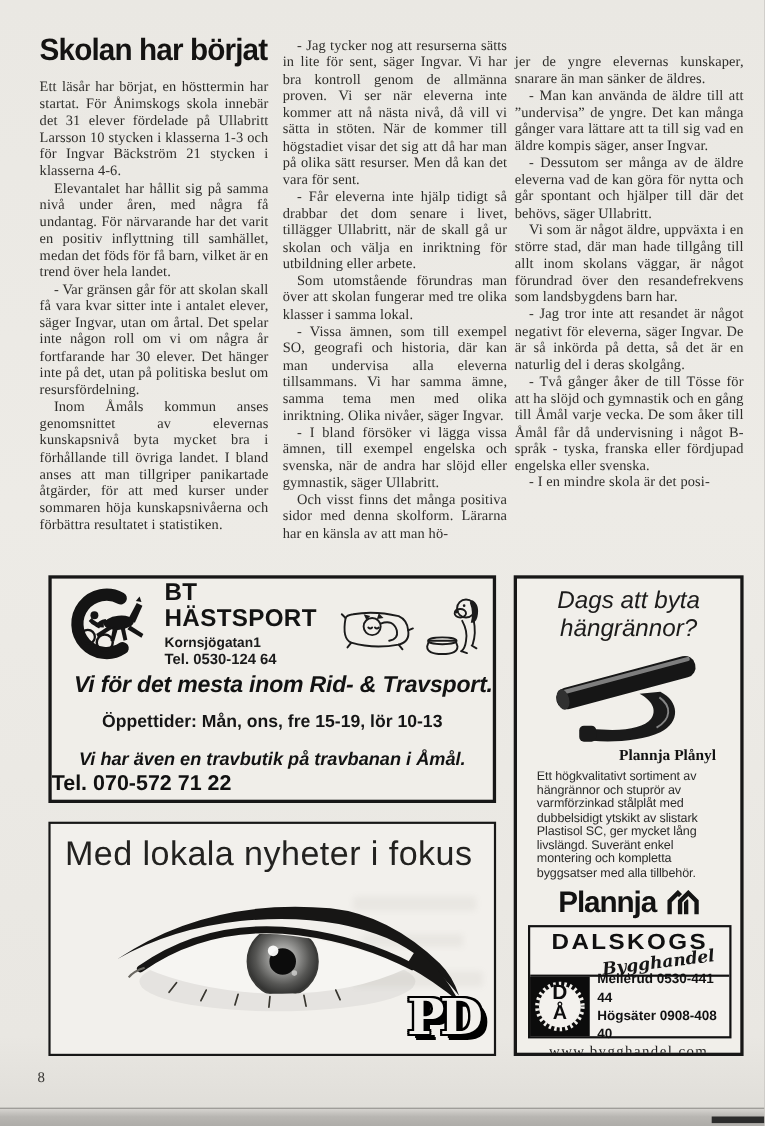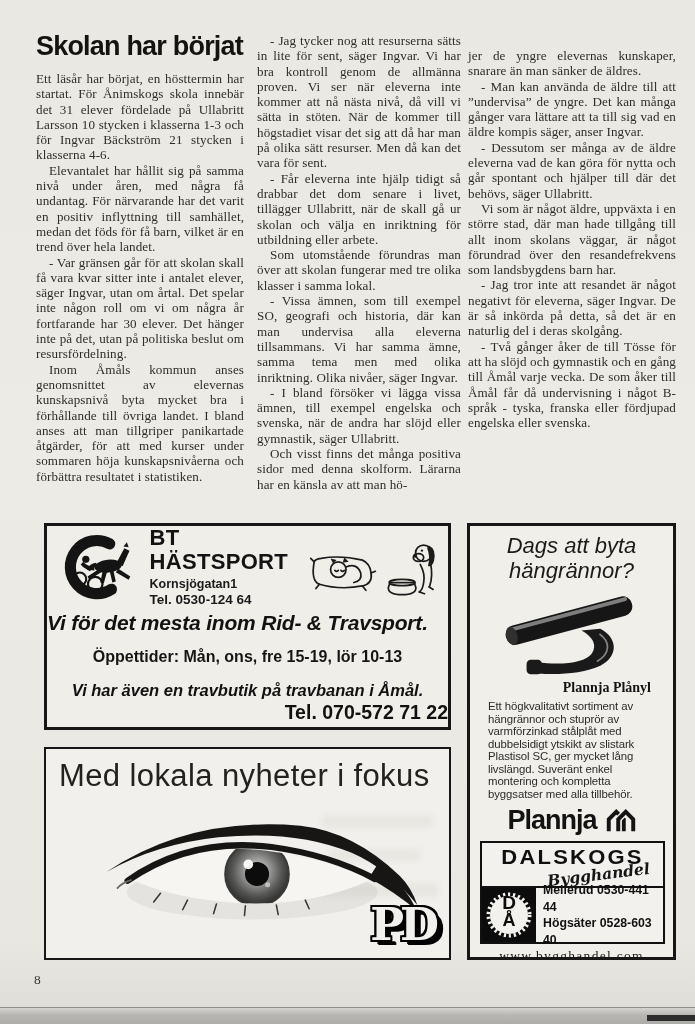--- a/index.html
+++ b/index.html
@@ -24,24 +24,24 @@
   .ad{position:absolute;background:#f0eee9;border:3px solid #171717;box-sizing:content-box;overflow:hidden;}
   .sans{font-family:"Liberation Sans",sans-serif;}
   
   #bt-ad{left:44px;top:523px;width:401px;height:201px;}
   .bt-top{display:flex;align-items:center;padding:6px 8px 0 8px;height:70px;}
   .bt-info{margin-left:9px;}
   .bt-name{font-weight:bold;font-size:22px;line-height:24px;letter-spacing:0.3px;color:#131313;}
   .bt-addr{font-weight:bold;font-size:12.5px;line-height:15px;margin-top:3px;color:#1a1a1a;}
   .bt-tel{font-weight:bold;font-size:13.5px;line-height:16px;color:#1a1a1a;}
   .bt-pets{margin-left:auto;margin-right:2px;}
-  .bt-tagline{margin-top:9px;text-align:left;font-style:italic;font-weight:bold;font-size:21px;letter-spacing:-0.2px;color:#121212;}
+  .bt-tagline{margin-top:9px;text-align:right;font-style:italic;font-weight:bold;font-size:21px;letter-spacing:-0.2px;color:#121212;}
   .bt-hours{margin-top:13px;text-align:center;font-weight:bold;font-size:16px;color:#151515;}
   .bt-note{margin-top:15px;text-align:center;font-style:italic;font-weight:bold;font-size:16.5px;color:#121212;}
-  .bt-phone2{margin-top:1px;text-align:right;font-weight:bold;font-size:19.5px;color:#111;}
+  .bt-phone2{margin-top:1px;text-align:left;font-weight:bold;font-size:19.5px;color:#111;}
   
   #eye-ad{left:44px;top:747px;width:403px;height:209px;border-width:2px;background:#f2f0ec;}
   .eye-headline{font-family:"Liberation Sans",sans-serif;font-weight:normal;font-size:31px;color:#232220;margin:9px 0 0 13px;letter-spacing:0.4px;}
   .eye-art{position:absolute;left:46px;top:42px;}
   .pd-logo{
     position:absolute;right:14px;bottom:7px;
     font-family:"DejaVu Serif",serif;font-weight:bold;font-size:45px;letter-spacing:-4px;
     color:#f2f0ec;
     text-shadow:-2px -2px 0 #000,2px -2px 0 #000,-2px 2px 0 #000,2px 2px 0 #000,
                  -2px 0 0 #000,2px 0 0 #000,0 -2px 0 #000,0 2px 0 #000,
@@ -96,20 +96,21 @@
     <p>Och visst finns det många positiva sidor med denna skolform. Lärarna har en känsla av att man hö-</p>
   </div>
 
   <div class="col" id="col3">
     <p class="noindent">jer de yngre elevernas kunskaper, snarare än man sänker de äldres.</p>
     <p>- Man kan använda de äldre till att ”undervisa” de yngre. Det kan många gånger vara lättare att ta till sig vad en äldre kompis säger, anser Ingvar.</p>
     <p>- Dessutom ser många av de äldre eleverna vad de kan göra för nytta och går spontant och hjälper till där det behövs, säger Ullabritt.</p>
     <p>Vi som är något äldre, uppväxta i en större stad, där man hade tillgång till allt inom skolans väggar, är något förundrad över den resandefrekvens som landsbygdens barn har.</p>
     <p>- Jag tror inte att resandet är något negativt för eleverna, säger Ingvar. De är så inkörda på detta, så det är en naturlig del i deras skolgång.</p>
     <p>- Två gånger åker de till Tösse för att ha slöjd och gymnastik och en gång till Åmål varje vecka. De som åker till Åmål får då undervisning i något B-språk - tyska, franska eller fördjupad engelska eller svenska.</p>
+    <p>- I en mindre skola är det posi-</p>
   </div>
 
   <div class="ad sans" id="bt-ad">
     <div class="bt-top">
       <svg viewBox="0 0 100 80" width="94" height="74">
         <path d="M64 13 A31 31 0 1 0 66 66" fill="none" stroke="#141414" stroke-width="13" stroke-linecap="round"></path>
         <ellipse cx="62" cy="39" rx="16" ry="7.5" fill="#141414" transform="rotate(-6 62 39)"></ellipse>
         <path d="M72 35 L81 18 L87 21 L79 39 Z" fill="#141414"></path>
         <path d="M80 16 l4 -5 l2 6 z" fill="#141414"></path>
         <path d="M74 42 L88 51 L86 55 L71 46 Z" fill="#141414"></path>
@@ -222,21 +223,21 @@
           <svg viewBox="0 0 54 54" width="54" height="54">
             <rect width="54" height="54" fill="#0c0c0c"></rect>
             <circle cx="27" cy="27" r="19" fill="#f3f1ed"></circle>
             <circle cx="27" cy="27" r="20.5" fill="none" stroke="#f3f1ed" stroke-width="4" stroke-dasharray="2.2 2.8"></circle>
           </svg>
           <span class="badge-letter badge-d">D</span>
           <span class="badge-letter badge-a">Å</span>
         </div>
         <div class="d-phones">
           <span>Mellerud 0530-441 44</span>
-          <span>Högsäter 0528-603 40</span>
+          <span>Högsäter 0908-408 40</span>
         </div>
       </div>
     </div>
     <div class="pl-web">www.bygghandel.com</div>
   </div>
 
   <div class="page-number">8</div>
   <div class="scan-edge"></div>
 </div>
 

